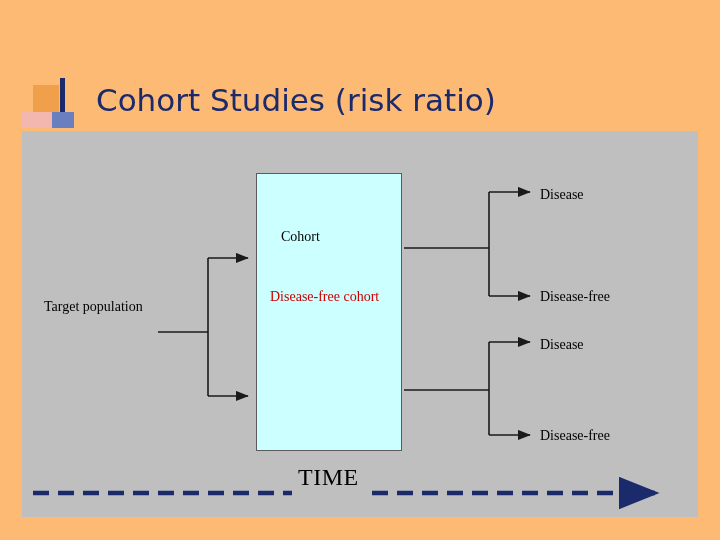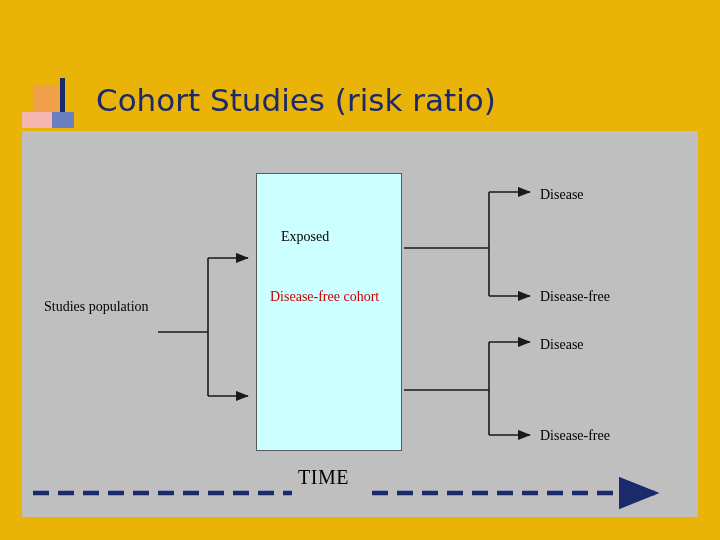--- a/index.html
+++ b/index.html
@@ -10,21 +10,21 @@
     width: 720px;
     height: 540px;
     background: #ffffff;
     font-family: "Liberation Sans", sans-serif;
     overflow: hidden;
   }
   .slide {
     position: relative;
     width: 720px;
     height: 540px;
-    background: #eab308;
+    background: #fdba74;
   }
   .deco-orange {
     position: absolute;
     left: 33px;
     top: 85px;
     width: 26px;
     height: 40px;
     background: #f0a04b;
   }
   .deco-navy-bar {
@@ -132,21 +132,21 @@
     left: 540px;
     top: 332px;
   }
   .lbl-dfree2 {
     left: 540px;
     top: 423px;
   }
   .lbl-time {
     left: 298px;
     top: 465px;
-    font-size: 20px;
+    font-size: 24px;
     letter-spacing: 0.5px;
   }
 
   
   .connectors {
     position: absolute;
     left: 0;
     top: 0;
     width: 720px;
     height: 540px;
@@ -162,22 +162,22 @@
   <div class="deco-navy-bar"></div>
   <div class="deco-pink"></div>
   <div class="deco-blue"></div>
 
   <div class="title">Cohort Studies (risk ratio)</div>
 
   <div class="panel"></div>
 
   <div class="cyan-box"></div>
 
-  <div class="lbl lbl-target">Studies population</div>
-  <div class="lbl lbl-exposed">Exposed</div>
+  <div class="lbl lbl-target">Target population</div>
+  <div class="lbl lbl-exposed">Cohort</div>
   <div class="lbl lbl-red lbl-dfcohort">Disease-free cohort</div>
 
   <div class="lbl lbl-disease1">Disease</div>
   <div class="lbl lbl-dfree1">Disease-free</div>
   <div class="lbl lbl-disease2">Disease</div>
   <div class="lbl lbl-dfree2">Disease-free</div>
 
   <div class="lbl lbl-time">TIME</div>
 
   <svg class="connectors" viewBox="0 0 720 540">

